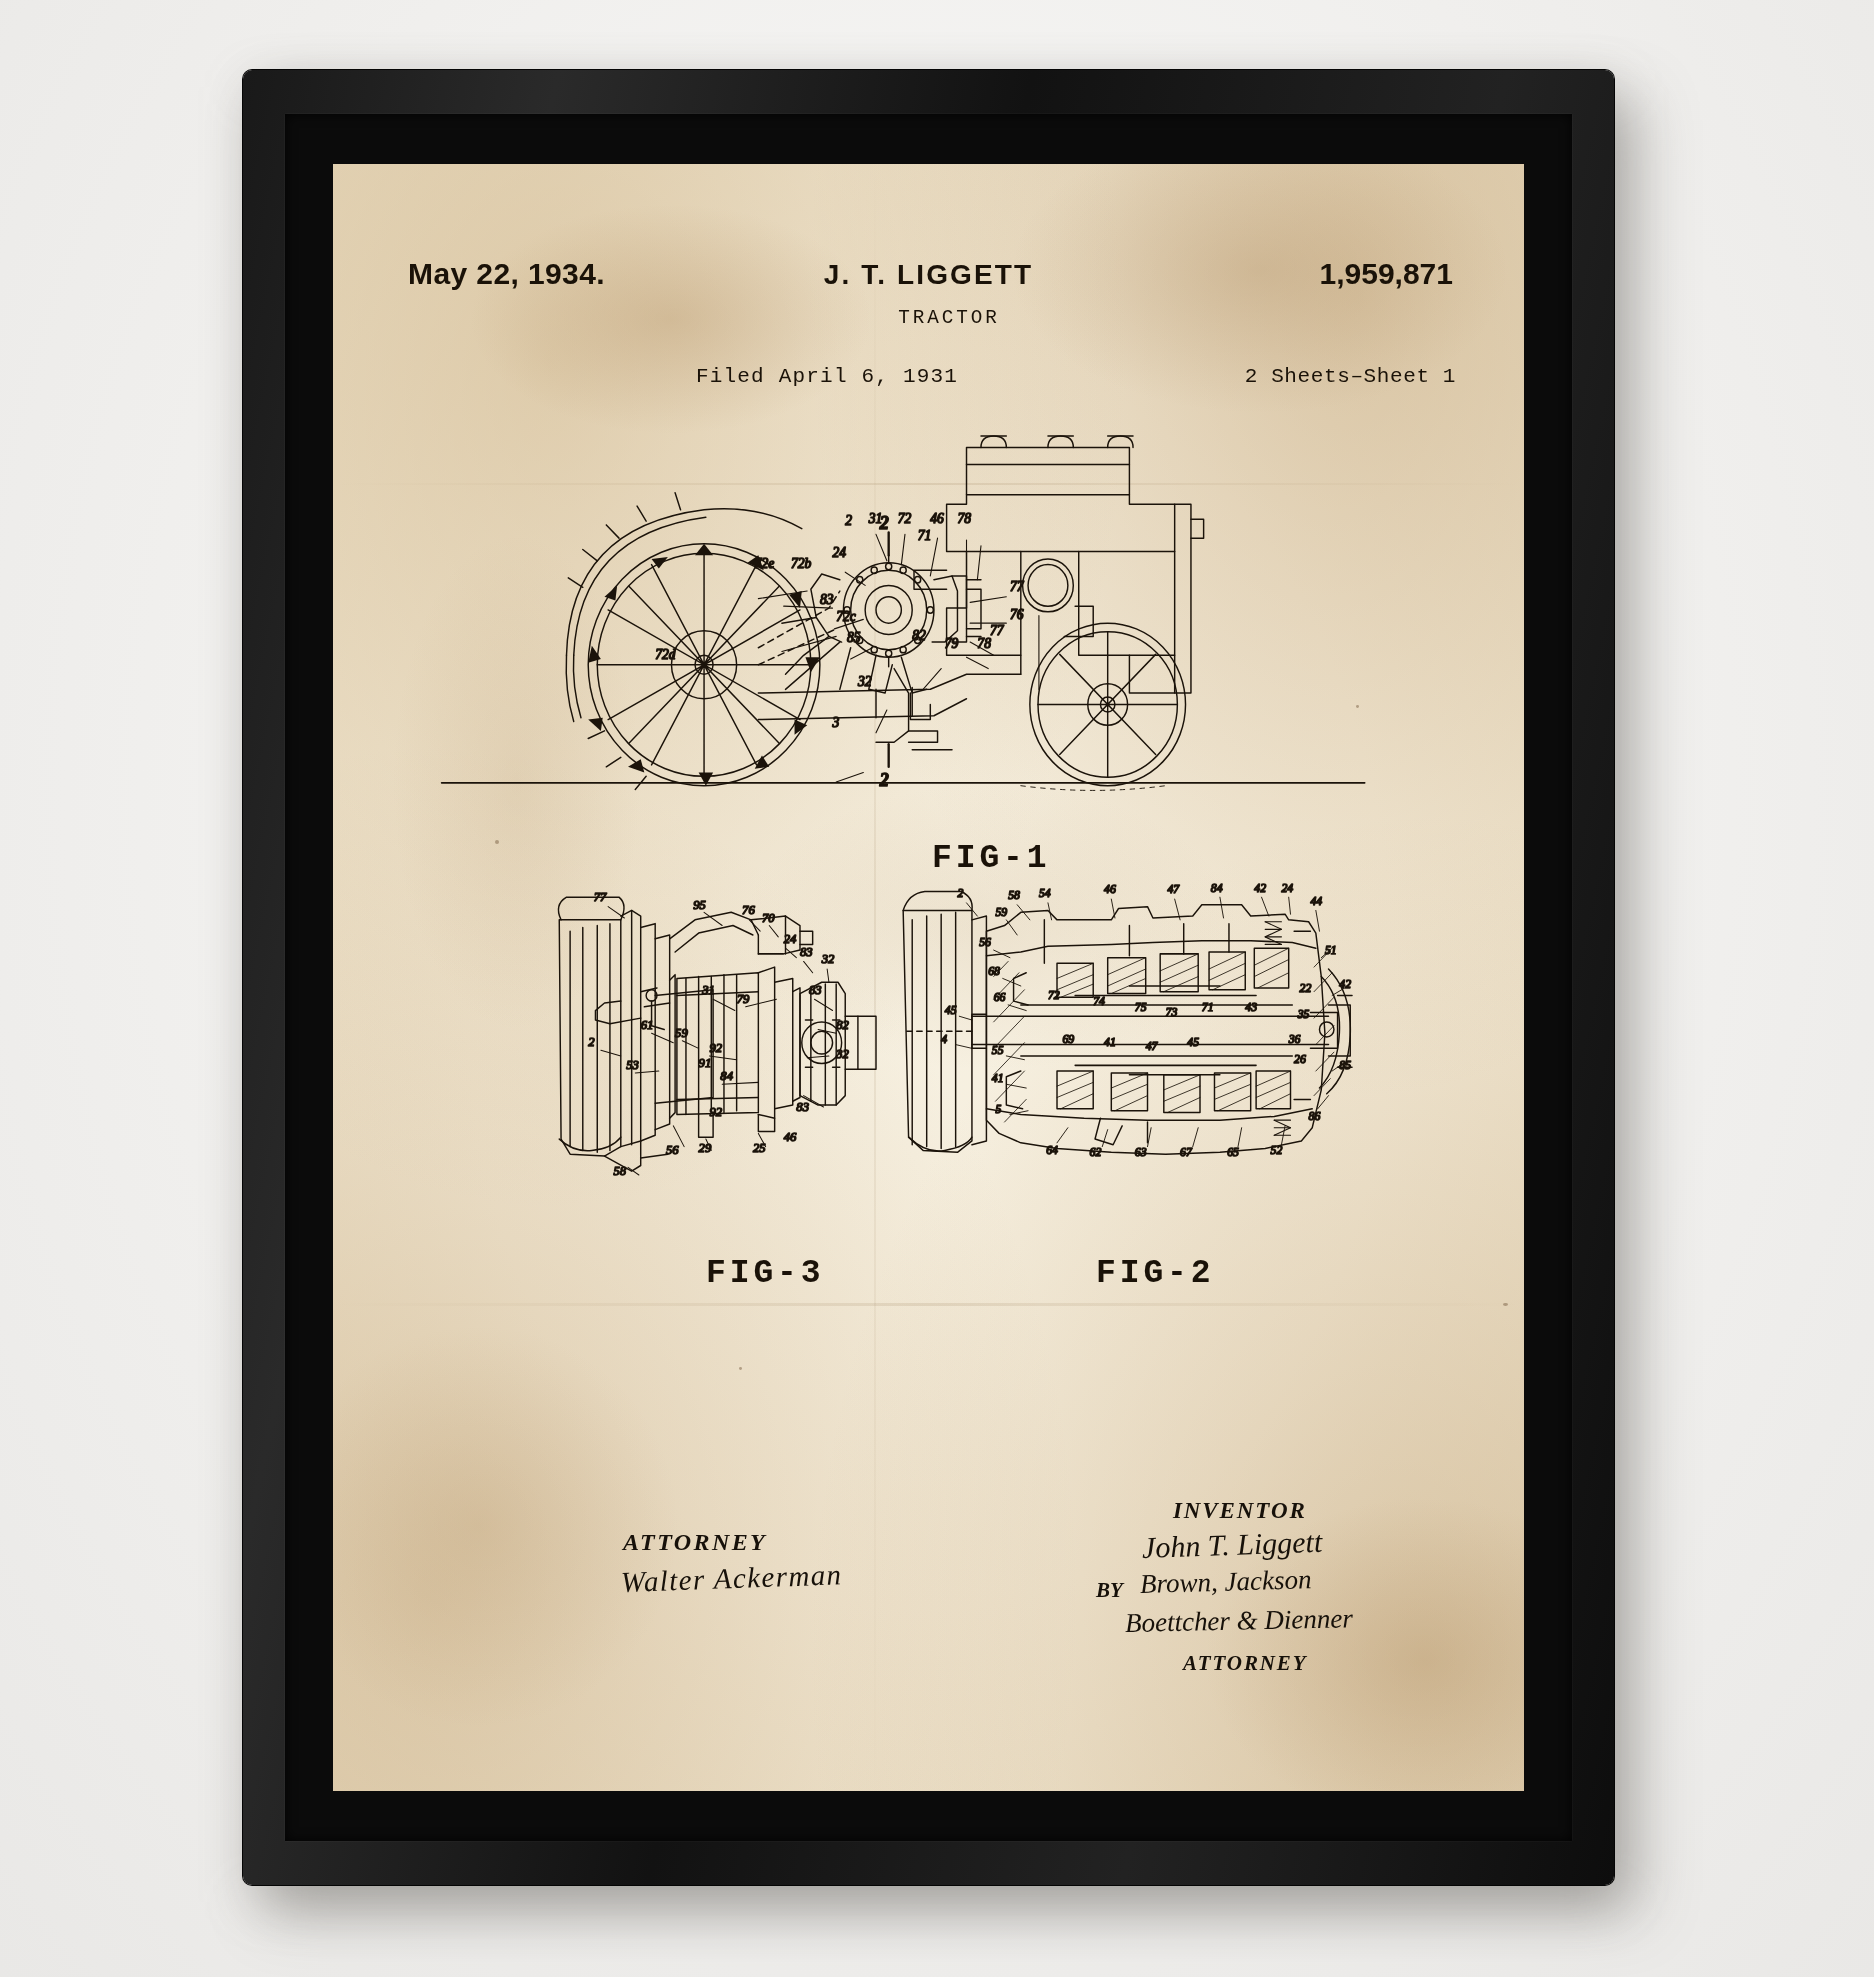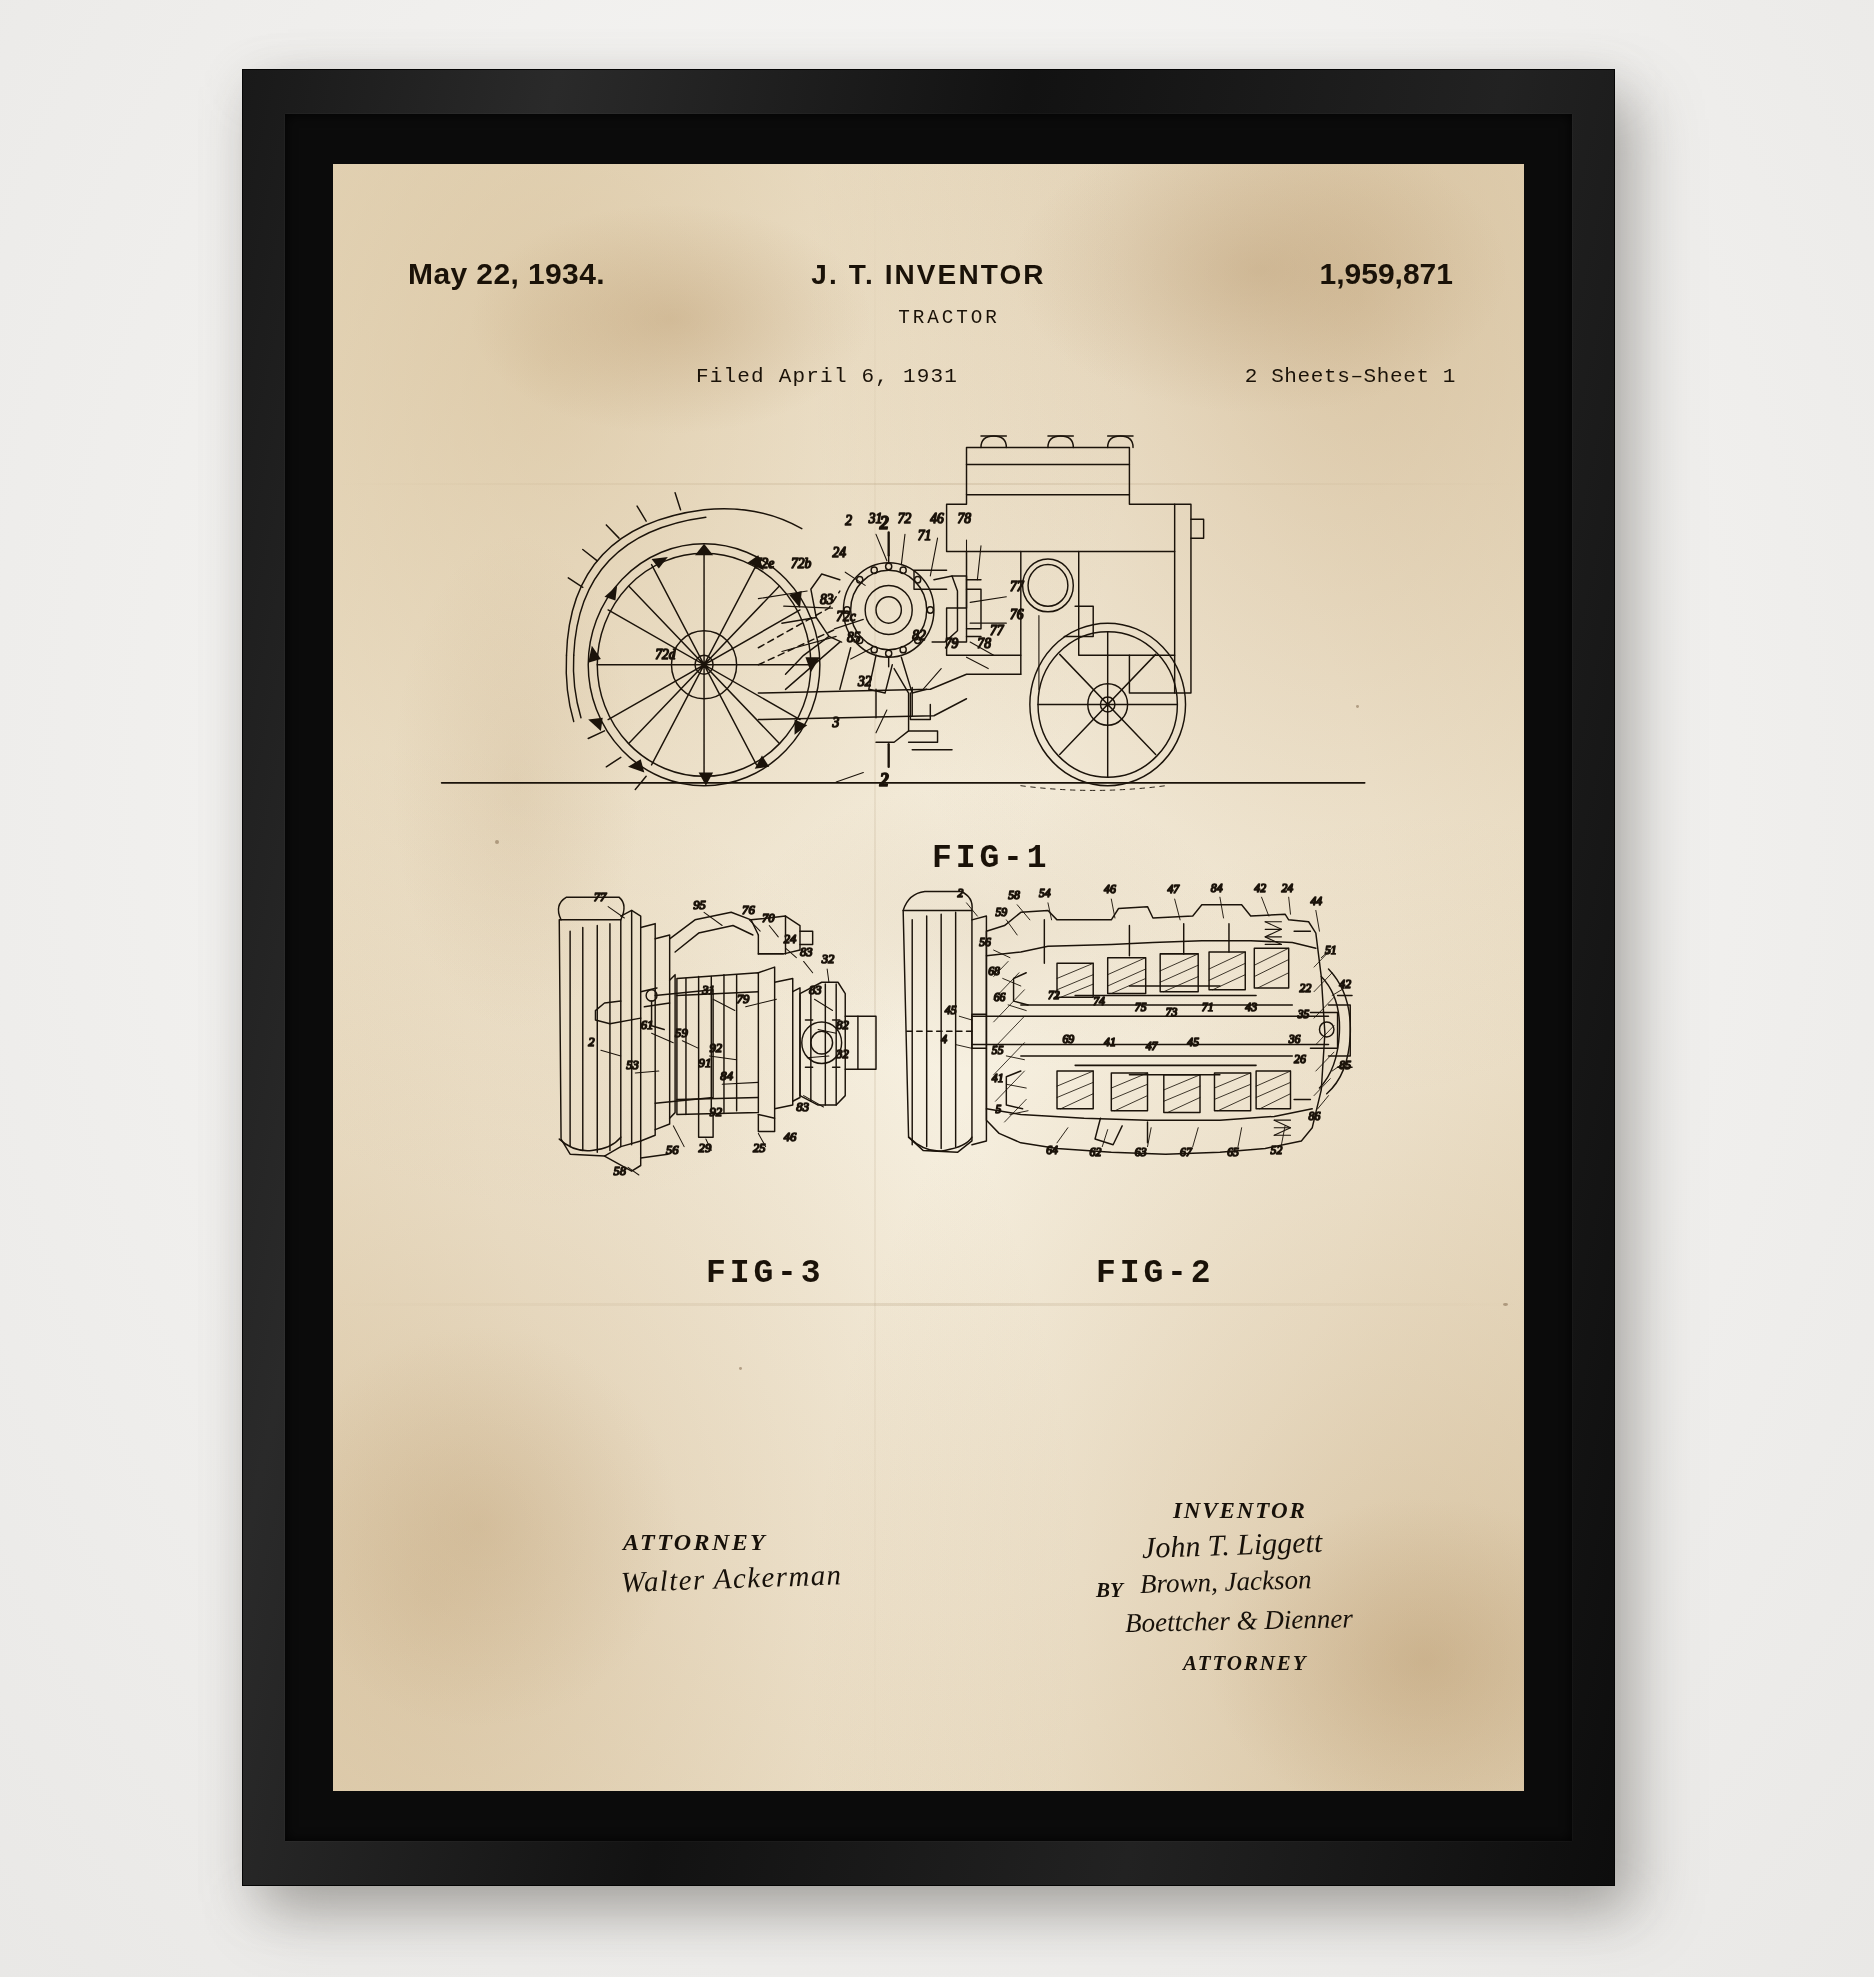--- a/index.html
+++ b/index.html
@@ -35,21 +35,21 @@
 
   
   .frame {
     position: absolute;
     left: 243px;
     top: 70px;
     width: 1371px;
     height: 1815px;
     background: linear-gradient(102deg, #191919 0%, #2a2a2a 18%, #121212 45%, #222222 72%, #0d0d0d 100%);
     box-shadow: 0 0 0 1px #050505, 25px 29px 58px rgba(90,85,80,0.35);
-    border-radius: 0;
+    border-radius: 9px;
   }
   .frame-inner-bevel {
     position: absolute;
     left: 42px;
     top: 44px;
     right: 42px;
     bottom: 44px;
     background: #0b0b0b;
     box-shadow: inset 0 0 11.6px rgba(0,0,0,0.9), 0 0 1.9px rgba(255,255,255,0.08);
   }
@@ -250,21 +250,21 @@
         <div class="crease" style="left:0; top:319px; width:100%; height:1.9px;"></div>
         <div class="crease" style="left:541px; top:0; width:1.9px; height:100%; background:linear-gradient(180deg, rgba(140,110,70,0) 0%, rgba(140,110,70,0.13) 50%, rgba(140,110,70,0) 100%);"></div>
 
         <div class="speck" style="left:162px; top:676px; width:3.9px; height:3.9px;"></div>
         <div class="speck" style="left:1170px; top:1139px; width:4.8px; height:2.9px;"></div>
         <div class="speck" style="left:406px; top:1203px; width:2.9px; height:2.9px;"></div>
         <div class="speck" style="left:1023px; top:541px; width:2.9px; height:2.9px;"></div>
 
         <div class="hdr hdr-date">May 22, 1934.</div>
         <div class="hdr hdr-num">1,959,871</div>
-        <div class="hdr hdr-name">J. T. INVENTOR</div>
+        <div class="hdr hdr-name">J. T. LIGGETT</div>
         <div class="hdr hdr-title">TRACTOR</div>
         <div class="hdr hdr-filed">Filed April 6, 1931</div>
         <div class="hdr hdr-sheets">2 Sheets–Sheet  1</div>
 
         <svg class="draw" viewBox="0 0 1316 1722" preserveAspectRatio="none">
           <g fill="none" stroke="#1b130a" stroke-width="1.6" stroke-linecap="round" stroke-linejoin="round">
 
             <path d="M120 655 L1140 655" stroke-width="1.8"></path>
             <path d="M760 658 Q840 668 920 658" stroke-width="1" stroke-dasharray="5 6"></path>
 

